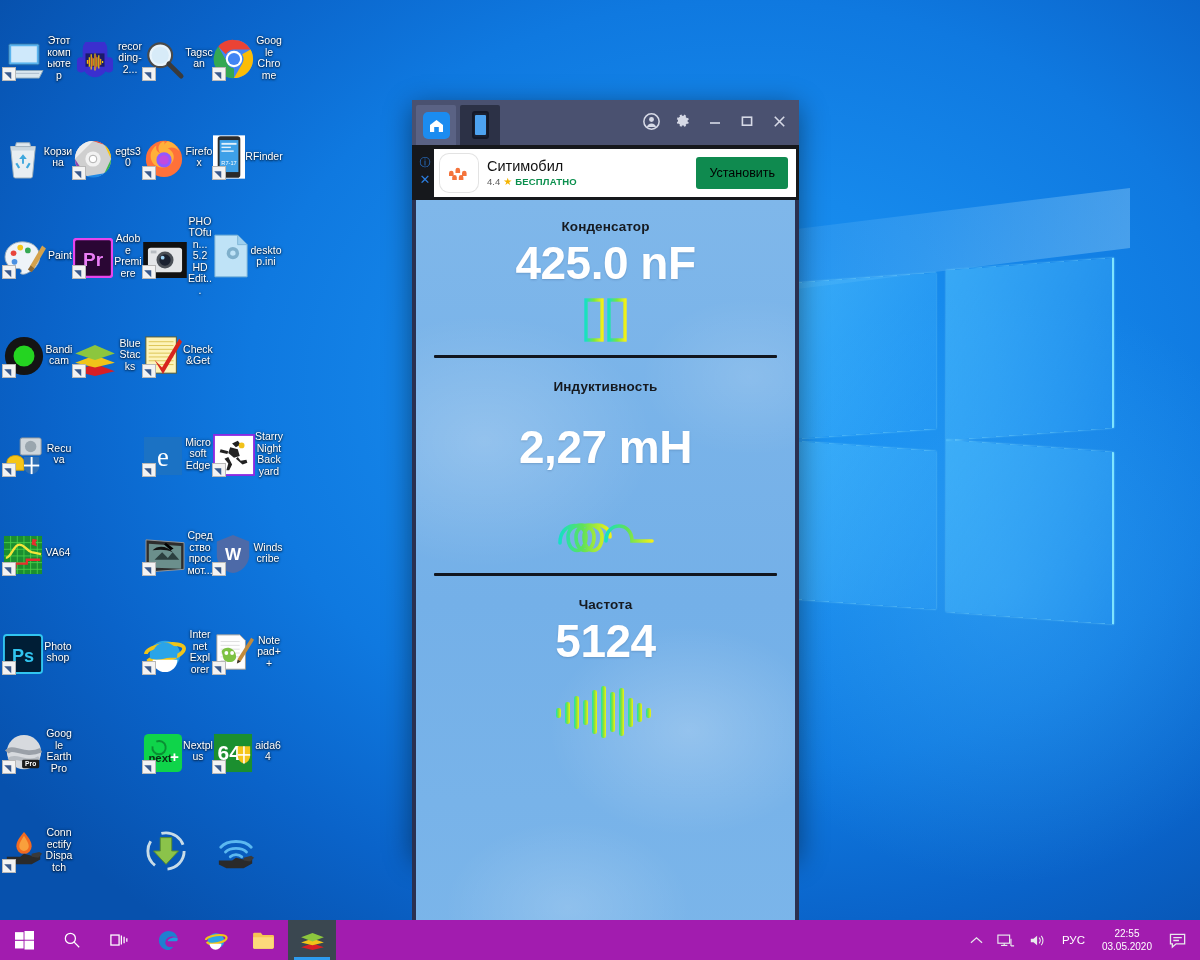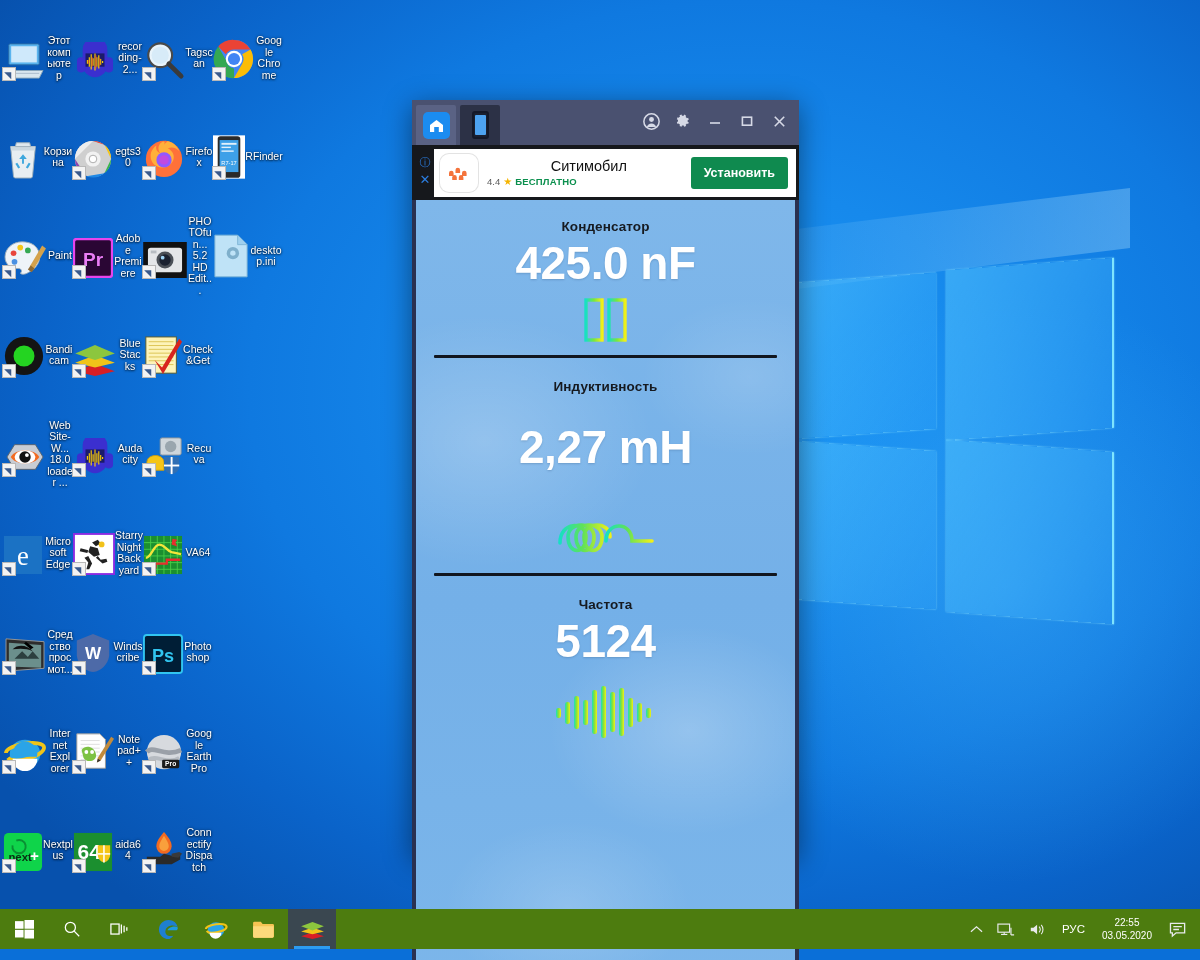--- a/index.html
+++ b/index.html
@@ -115,26 +115,26 @@
   #ad-card {
     margin-left:19px; height:48px; flex:1; background:#fff;
     display:flex; align-items:center; padding:0 8px 0 6px; position:relative;
   }
   #ad-meta { position:absolute; left:-16px; top:5px; width:14px; color:#2b7de0; font-size:11px; line-height:17px; text-align:center; }
   #ad-logo {
     width:38px;height:38px;border-radius:9px;background:#fff;
     box-shadow:0 0 0 1px #e3e3e3; display:flex;align-items:center;justify-content:center;
     flex:none; margin-right:9px;
   }
-  #ad-text { flex:1; min-width:0;text-align:center; }
+  #ad-text { flex:1; min-width:0; }
   #ad-title { font-size:14.5px; color:#111; line-height:16px; }
   #ad-sub { font-size:9.5px; color:#5c5c5c; line-height:13px; display:flex; align-items:center; gap:3px; margin-top:1px; }
   #ad-free { color:#0a8f4d; font-weight:bold; letter-spacing:.2px; }
   #ad-btn {
-    background:#0f8a4f; color:#ffffff; font-size:12.5px; font-weight:bold;
+    background:#0f8a4f; color:#000000; font-size:12.5px; font-weight:normal;
     border-radius:3px; padding:9px 13px; border:none; white-space:nowrap;
   }
 
   
   #app-screen {
     height:804px; position:relative; overflow:hidden;
     border-left:4px solid #2a3050; border-right:4px solid #2a3050;
     background:
       radial-gradient(ellipse 240px 180px at 18% 30%, rgba(255,255,255,.20), rgba(255,255,255,0) 70%),
       radial-gradient(ellipse 200px 150px at 72% 66%, rgba(255,255,255,.22), rgba(255,255,255,0) 70%),
@@ -155,22 +155,22 @@
     padding:0 10px; border-top:1px solid #1e2440;
   }
   .nav-left { display:flex; gap:20px; align-items:center; }
   .nav-right { margin-left:auto; display:flex; gap:11px; align-items:center; }
   .nav-btn { display:flex; align-items:center; justify-content:center; color:#c9ccda; }
   .kb-box { border:1.6px solid #aeb3c6; border-radius:2px; padding:2px 3px; display:flex; gap:1.3px; flex-wrap:wrap; width:31px; }
   .kb-box i { width:2.2px;height:2.2px;background:#aeb3c6;display:block; }
 
   
   #taskbar {
-    position:absolute; left:0; bottom:11px; width:1200px; height:40px;
-    background:#4d7c0f; display:flex; align-items:center;
+    position:absolute; left:0; bottom:0; width:1200px; height:40px;
+    background:#a21caf; display:flex; align-items:center;
   }
   .tb-item { width:48px; height:40px; display:flex; align-items:center; justify-content:center; position:relative; }
   .tb-item.active { background:#3a4750; }
   .tb-item.active::after { content:""; position:absolute; bottom:0; left:6px; right:6px; height:3px; background:#2d9cf0; }
   #tray { margin-left:auto; display:flex; align-items:center; height:40px; }
   .tray-ico { padding:0 7px; color:#e8eaec; display:flex; align-items:center; height:40px; }
   #tray-lang { font-size:11.5px; color:#fff; padding:0 8px; }
   #tray-clock { font-size:10px; color:#fff; text-align:center; line-height:13px; padding:0 9px; }
   #tray-action { padding:0 12px 0 8px; color:#e8eaec; display:flex; align-items:center; height:40px; }
 </style>
@@ -385,48 +385,20 @@
             <g stroke="#d4b83a" stroke-width=".8">
               <path d="M6 7h26M6 11h26M6 15h26M6 19h26M6 23h26M6 27h26M6 31h26"></path>
             </g>
             <path d="M12 26 L20 34 L38 4 l3 3 L21 41z" fill="#d8251e"></path>
           </svg>
           <span class="shortcut-arrow"></span>
         </div>
         <div class="lbl">Check&amp;Get</div>
       </div>
       <div class="dicon" style="visibility: hidden;"></div>
-      <div class="dicon">
-        <div class="glyph">
-          <svg width="44" height="38" viewBox="0 0 46 40">
-            <path d="M4 20 L12 7 h22 l8 13-8 13H12z" fill="#c8cdd4" stroke="#5a6470"></path>
-            <path d="M8 20 C13 11, 33 11, 38 20 C33 29, 13 29, 8 20z" fill="#f26b21"></path>
-            <ellipse cx="23" cy="20" rx="11" ry="7" fill="#fff"></ellipse>
-            <circle cx="23" cy="20" r="6" fill="#111"></circle>
-            <circle cx="25" cy="18" r="2" fill="#fff"></circle>
-          </svg>
-          <span class="shortcut-arrow"></span>
-        </div>
-        <div class="lbl">WebSite-W... 18.0 loader ...</div>
-      </div>
-      <div class="dicon">
-        <div class="glyph">
-          <svg width="44" height="38" viewBox="0 0 46 40">
-            <path d="M10 8 a13 13 0 0 1 26 0 v16 a13 13 0 0 1-26 0z" fill="#3b2fcf"></path>
-            <rect x="4" y="16" width="9" height="16" rx="4" fill="#3b2fcf"></rect>
-            <rect x="33" y="16" width="9" height="16" rx="4" fill="#3b2fcf"></rect>
-            <rect x="13" y="12" width="20" height="14" fill="#1b1b6b"></rect>
-            <g stroke="#ffd000" stroke-width="1.2">
-              <path d="M15 19 v4 M17 16 v10 M19 13 v16 M21 17 v8 M23 12 v18 M25 16 v10 M27 14 v14 M29 18 v6 M31 20 v2"></path>
-            </g>
-          </svg>
-          <span class="shortcut-arrow"></span>
-        </div>
-        <div class="lbl">Audacity</div>
-      </div>
       <div class="dicon">
         <div class="glyph">
           <svg width="42" height="40" viewBox="0 0 44 42">
             <rect x="18" y="2" width="22" height="18" rx="2" fill="#cfd6db" stroke="#8a959d"></rect>
             <circle cx="29" cy="11" r="6" fill="#9aa6ae"></circle>
             <path d="M4 28 C4 18, 22 18, 22 28 v8 H4z" fill="#f5c518" stroke="#c79b12"></path>
             <path d="M22 22 h16 v10 a8 8 0 0 1-8 8 a8 8 0 0 1-8-8z" fill="#2f6fb5"></path>
             <path d="M30 22 v18" stroke="#fff" stroke-width="2"></path>
             <path d="M22 31 h16" stroke="#fff" stroke-width="2"></path>
           </svg>

